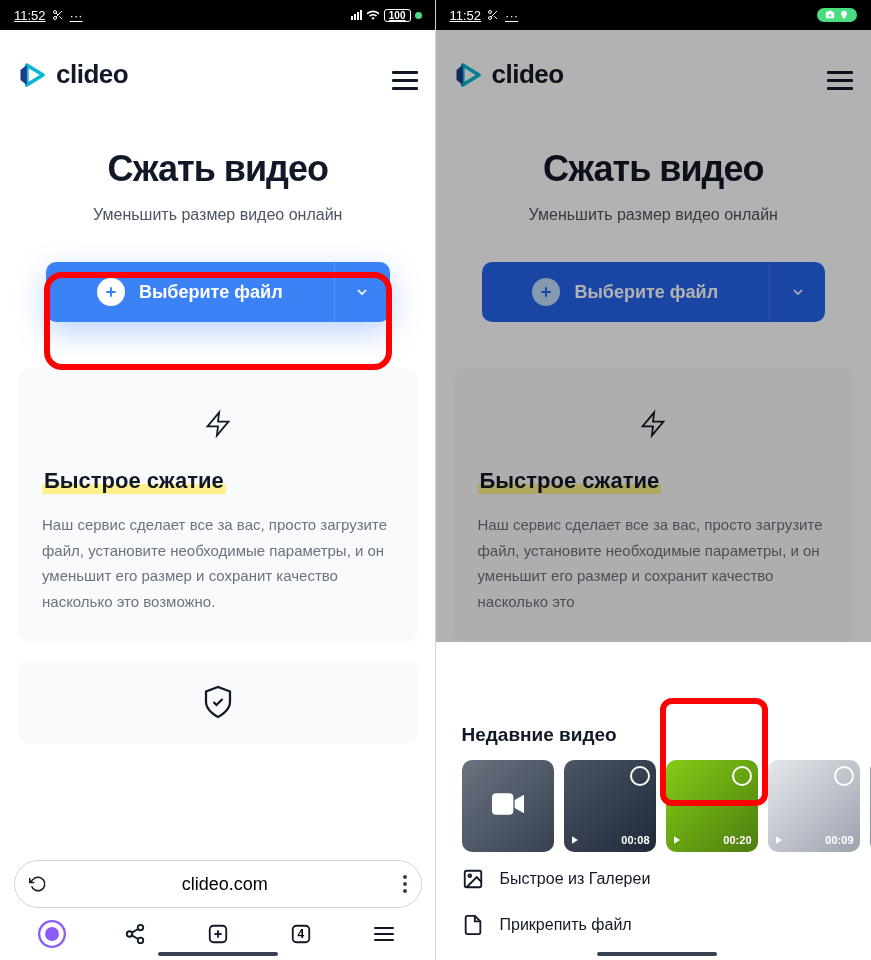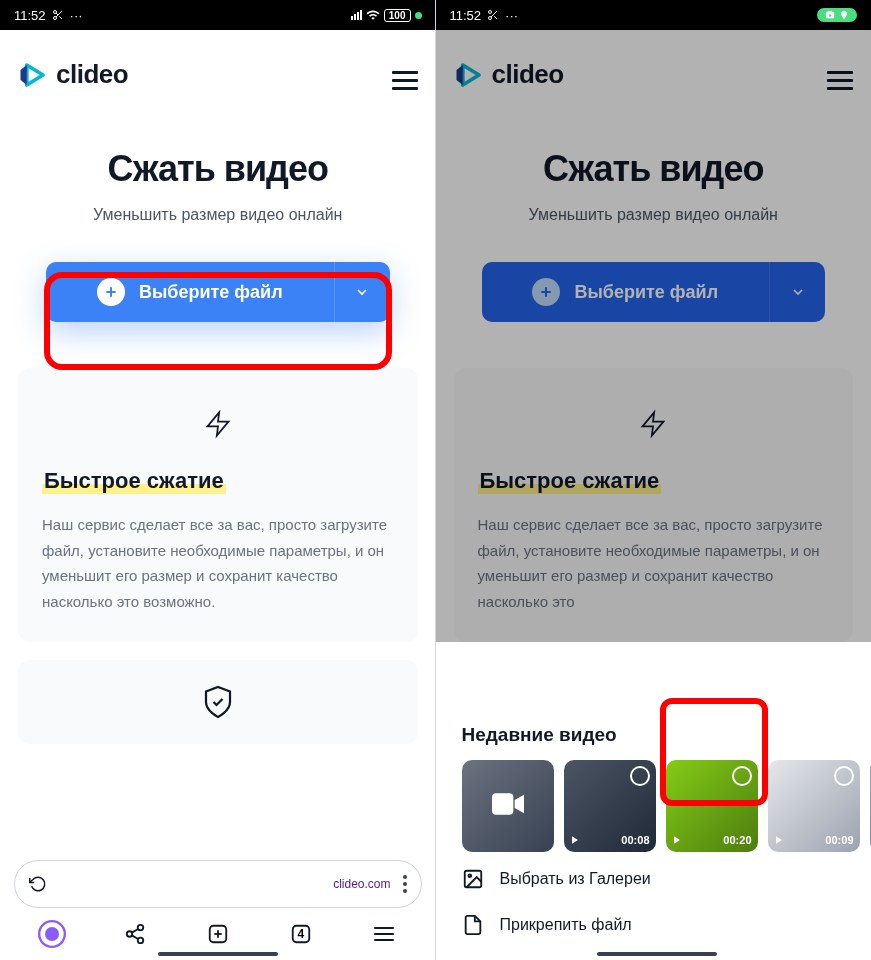--- a/index.html
+++ b/index.html
@@ -1,20 +1,20 @@
 <!DOCTYPE html>
 <html><head>
 <meta charset="utf-8">
 <style>
 * { margin: 0; padding: 0; box-sizing: border-box; }
 body { font-family: -apple-system, BlinkMacSystemFont, 'Segoe UI', sans-serif; display: flex; background: #fff; width: 871px; height: 960px; overflow: hidden; }
 .screen { position: relative; width: 435.5px; height: 960px; background: #fff; overflow: hidden; }
 .screen.right { background: #fff; }
 .overlay { position: absolute; inset: 0; background: rgba(0,0,0,0.3); pointer-events: none; z-index: 5; }
-.status-bar { height: 30px; background: #000; color: #fff; display: flex; align-items: center; justify-content: space-between; padding: 0 14px; font-size: 13px; font-weight: 500; }
+.status-bar { height: 30px; background: #000; color: #fff; display: flex; align-items: center; justify-content: space-between; padding: 0 14px; font-size: 13px; font-weight: 500; text-decoration: underline; }
 .status-left { display: flex; align-items: center; gap: 6px; }
 .status-right { display: flex; align-items: center; gap: 4px; }
 .signal { display: inline-flex; gap: 1px; align-items: flex-end; }
 .signal span { width: 2px; background: #fff; }
 .signal span:nth-child(1){height:4px} .signal span:nth-child(2){height:6px} .signal span:nth-child(3){height:8px} .signal span:nth-child(4){height:10px}
 .battery-pill { border: 1px solid #fff; border-radius: 3px; padding: 0 4px; font-size: 10px; font-weight: bold; }
 .green-dot { width: 7px; height: 7px; border-radius: 50%; background: #4ade80; }
 .green-pill { background: #4ade80; border-radius: 10px; padding: 2px 8px; display: flex; gap: 4px; align-items: center; }
 .green-pill svg { width: 10px; height: 10px; }
 .header { height: 60px; display: flex; align-items: flex-end; justify-content: space-between; padding: 0 18px; background: #fff; }
@@ -32,21 +32,21 @@
 .choose-main { flex: 1; display: flex; align-items: center; justify-content: center; gap: 14px; color: #fff; font-size: 18px; font-weight: 600; }
 .plus-circle { width: 28px; height: 28px; border-radius: 50%; background: #fff; display: flex; align-items: center; justify-content: center; }
 .plus-circle.dimmed { background: #bfdbfe; }
 .choose-drop { width: 56px; height: 100%; display: flex; align-items: center; justify-content: center; border-left: 1px solid rgba(255,255,255,0.15); }
 .card { margin: 28px 18px 0; background: #f9fafb; border-radius: 12px; padding: 36px 24px 28px; }
 .card-icon { display: flex; justify-content: center; margin-bottom: 24px; }
 .card-title { font-size: 22px; font-weight: 700; color: #111827; margin-bottom: 18px; display: inline-block; background: linear-gradient(transparent 60%, #fef08a 60%); padding: 0 2px; }
 .card-text { font-size: 15px; color: #6b7280; line-height: 1.7; }
 .card2 { margin: 18px 18px 0; background: #f9fafb; border-radius: 12px; padding: 24px; display: flex; justify-content: center; }
 .browser-bar { position: absolute; bottom: 52px; left: 14px; right: 14px; height: 48px; background: #fff; border: 1px solid #d1d5db; border-radius: 24px; display: flex; align-items: center; padding: 0 14px; gap: 12px; }
-.browser-url { flex: 1; text-align: right; font-size: 12px; color: #4c1d95; }
+.browser-url { flex: 1; text-align: center; font-size: 18px; color: #000000; }
 .dots-menu { display: flex; flex-direction: column; gap: 3px; }
 .dots-menu span { width: 4px; height: 4px; border-radius: 50%; background: #374151; }
 .bottom-nav { position: absolute; bottom: 0; left: 0; right: 0; height: 52px; background: #fff; display: flex; align-items: center; justify-content: space-around; padding: 0 10px; }
 .nav-item { width: 34px; height: 34px; display: flex; align-items: center; justify-content: center; }
 .home-indicator { position: absolute; bottom: 4px; left: 50%; transform: translateX(-50%); width: 120px; height: 4px; background: #374151; border-radius: 2px; }
 .sheet { position: absolute; bottom: 0; left: 8px; right: 0; background: #fff; border-radius: 14px 14px 0 0; padding: 18px 0 16px; z-index: 10; }
 .sheet-title { font-size: 19px; font-weight: 700; color: #111827; padding: 0 18px 14px; }
 .thumbs { display: flex; gap: 10px; padding: 0 18px; overflow: hidden; }
 .thumb { position: relative; width: 92px; height: 92px; border-radius: 10px; flex-shrink: 0; overflow: hidden; }
 .thumb.t1 { background: linear-gradient(135deg, #6b7280, #374151); }
@@ -325,21 +325,21 @@
       </div>
       <div class="thumb t5"></div>
     </div>
 
     <div class="sheet-option">
       <svg width="22" height="22" viewBox="0 0 24 24" fill="none" stroke="#111827" stroke-width="2">
           <rect x="3" y="3" width="18" height="18" rx="2"></rect>
           <circle cx="8.5" cy="8.5" r="1.5"></circle>
           <polyline points="21 15 16 10 5 21"></polyline>
         </svg>
-      <span>Выбрать из Галереи</span>
+      <span>Быстрое из Галереи</span>
     </div>
     <div class="sheet-option">
       <svg width="22" height="22" viewBox="0 0 24 24" fill="none" stroke="#111827" stroke-width="2">
           <path d="M14 2H6a2 2 0 00-2 2v16a2 2 0 002 2h12a2 2 0 002-2V8z"></path>
           <polyline points="14 2 14 8 20 8"></polyline>
         </svg>
       <span>Прикрепить файл</span>
     </div>
     <div class="home-indicator"></div>
   </div>

